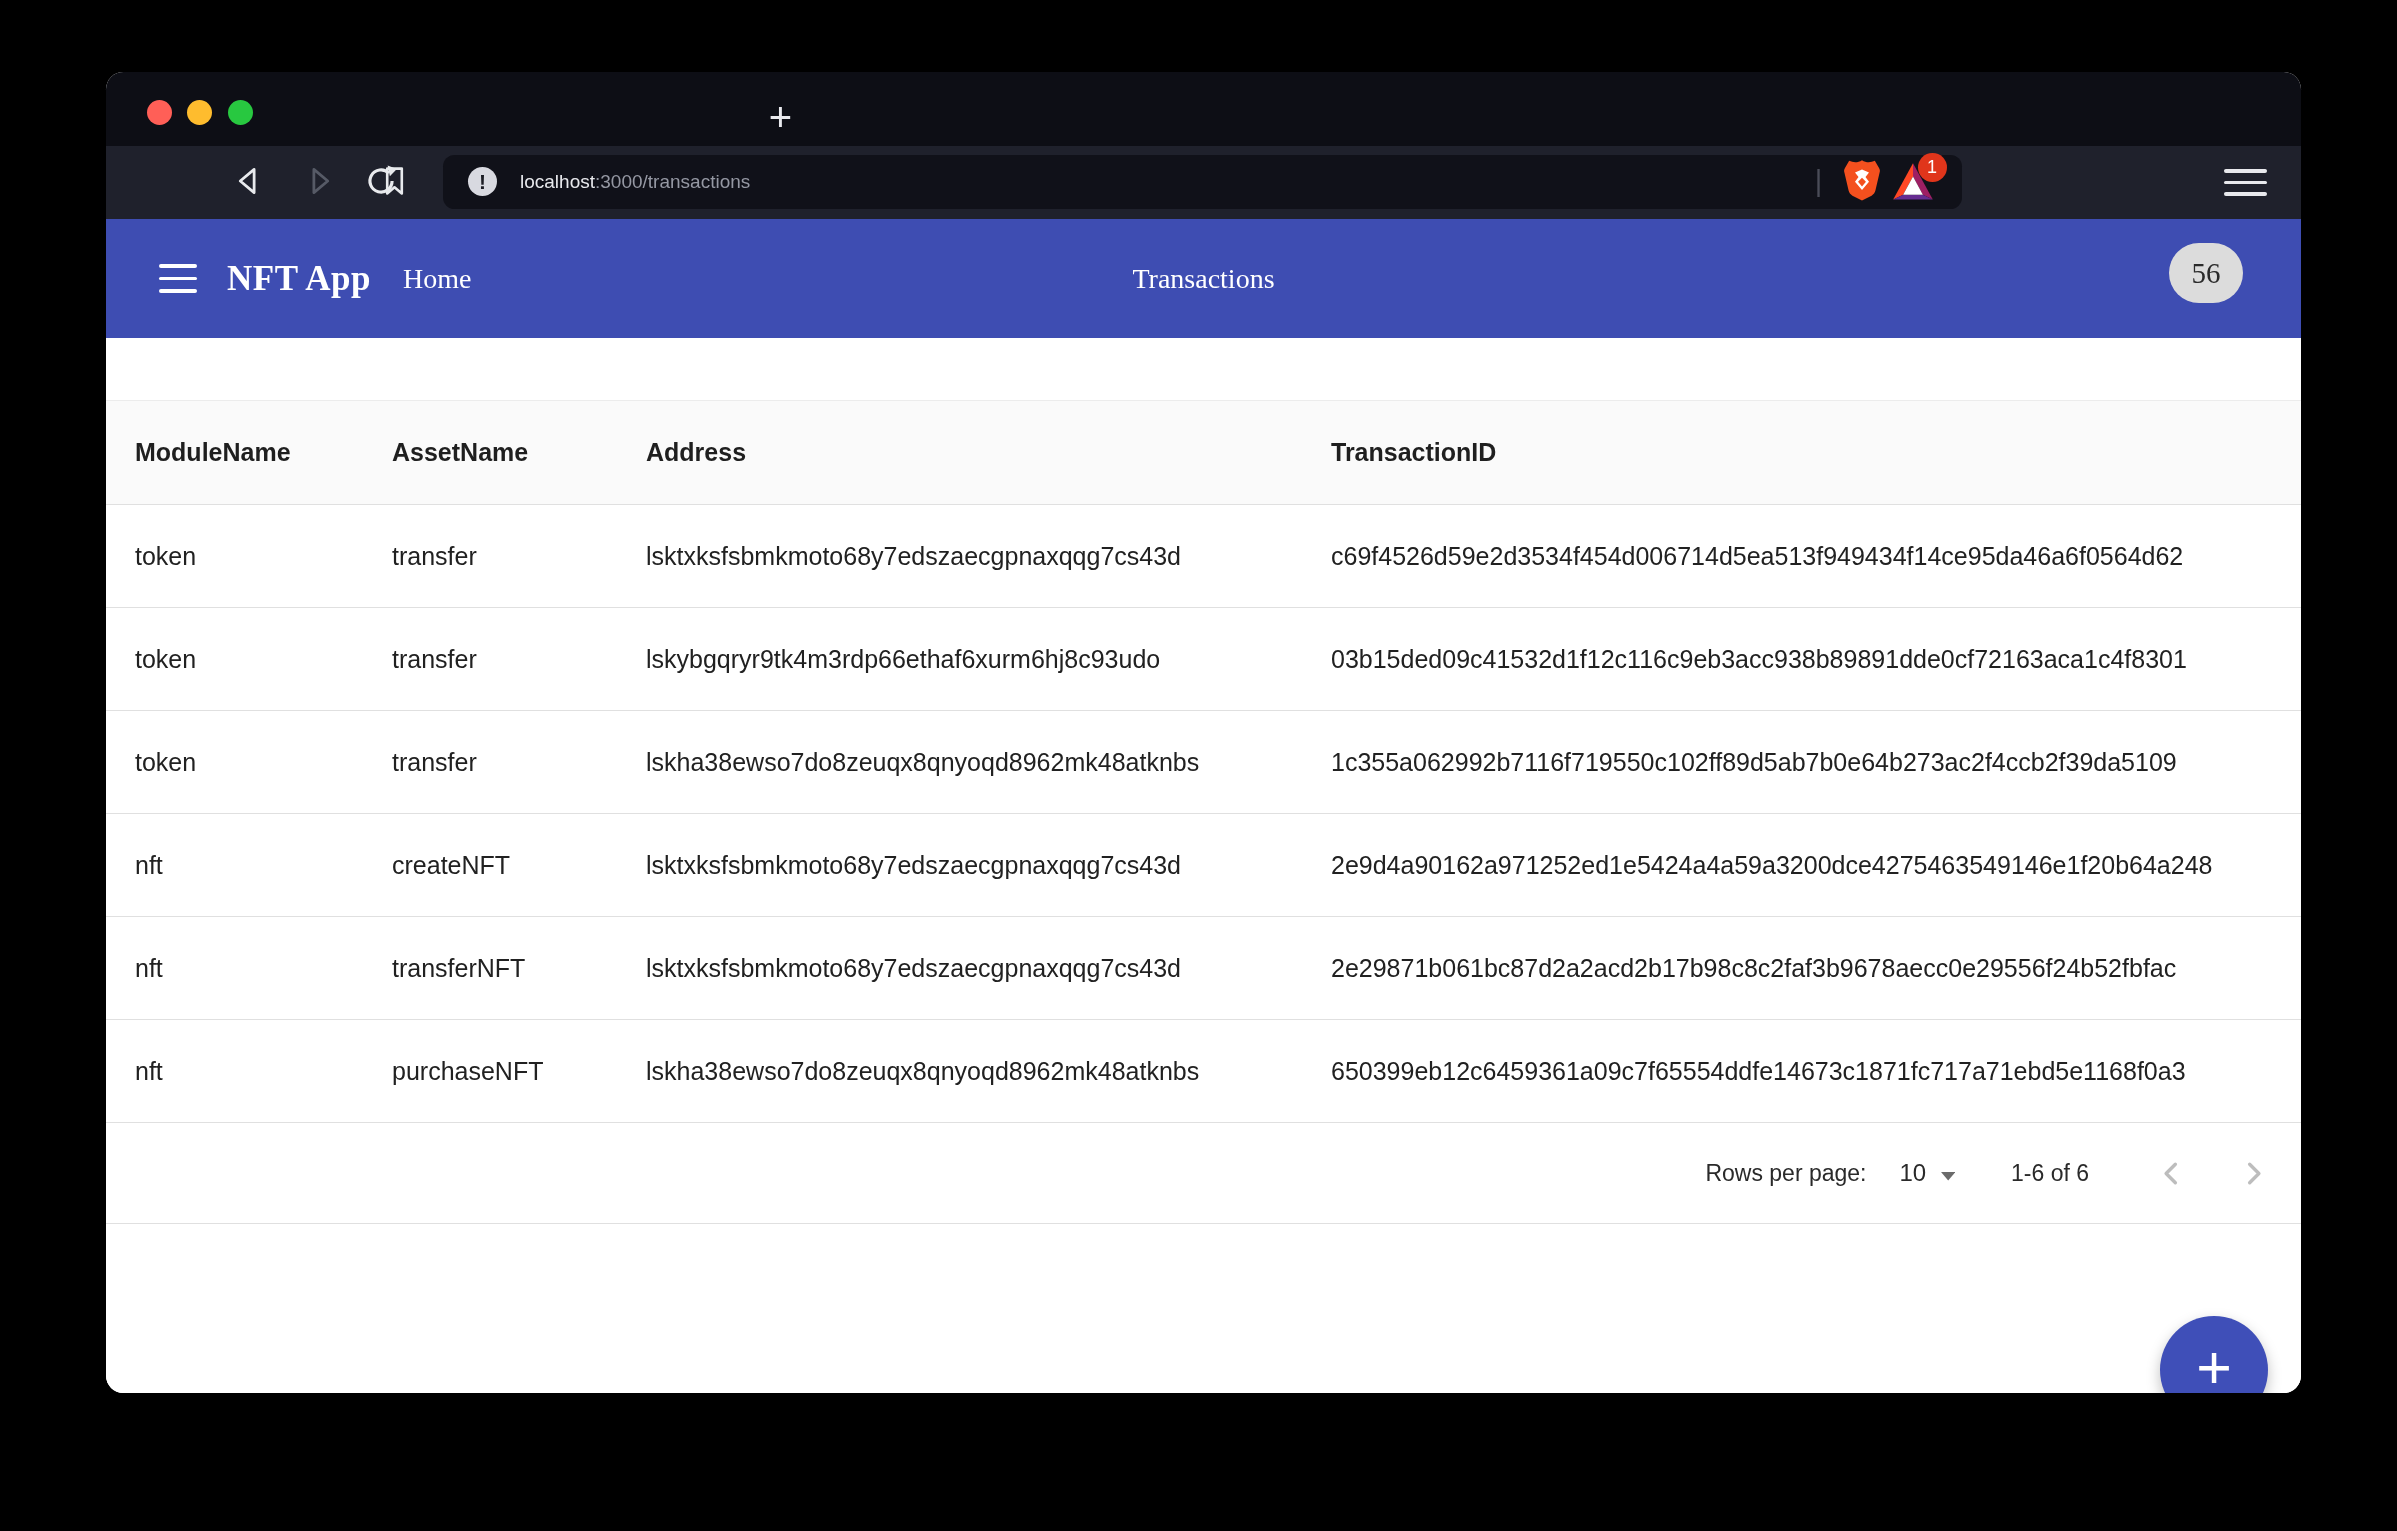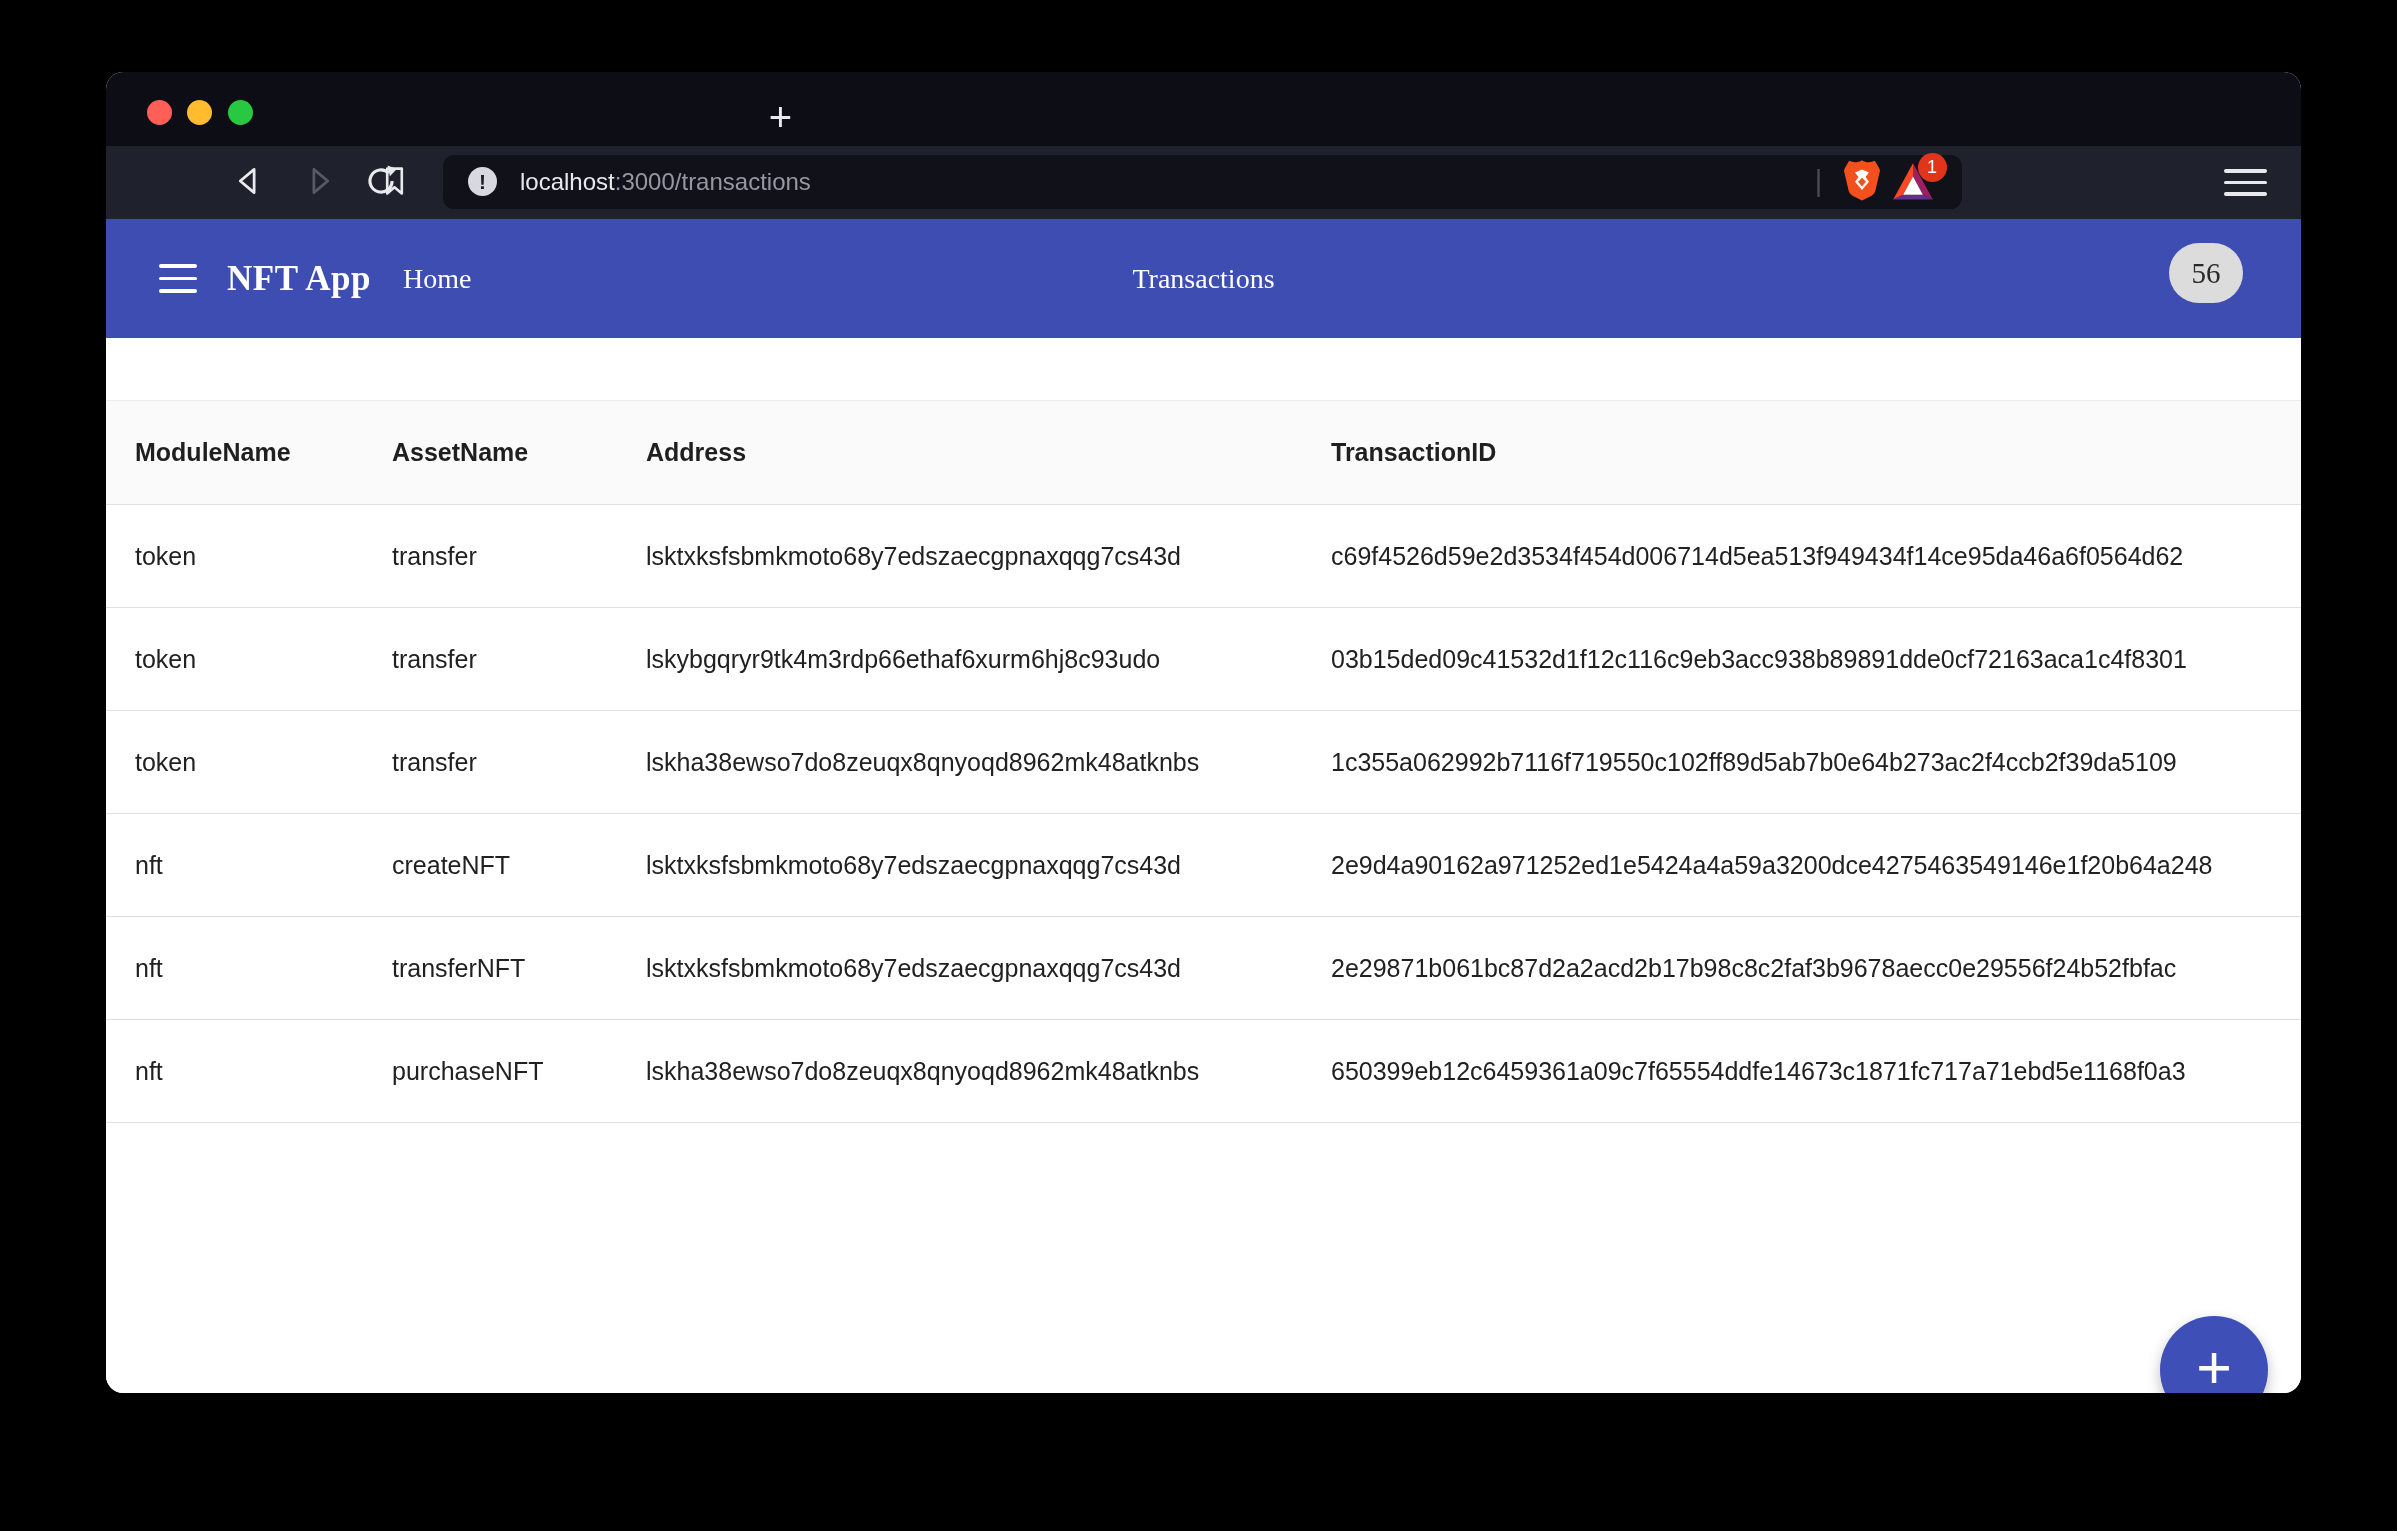--- a/index.html
+++ b/index.html
@@ -22,21 +22,21 @@
             font-size:40px; font-weight:300; display:flex; align-items:center; justify-content:center; }
 
   
   .navbar { position:relative; height:73px; background:#1f212c; }
   .nav-ic { position:absolute; top:50%; transform:translateY(-50%); }
   .urlbar { position:absolute; left:337px; top:8.6px; width:1519px; height:54px; background:#101119;
             border-radius:11.5px; display:flex; align-items:center; }
   .info-dot { width:29px; height:29px; border-radius:50%; background:#d8d9e0; color:#1b1c24;
               font-size:21px; font-weight:bold; display:flex; align-items:center; justify-content:center;
               margin-left:25px; flex:none; }
-  .url-text { font-size:24px; margin-left:23px; white-space:nowrap; flex:1; }
+  .url-text { font-size:19px; margin-left:23px; white-space:nowrap; flex:1; }
   .url-host { color:#e8e9ed; } .url-rest { color:#9598a3; }
   .url-sep { color:#4a4c58; font-size:29px; margin-right:21px; }
   .bat-wrap { position:relative; margin:0 27px 0 9.6px; width:44px; height:42px; }
   .bat-badge { position:absolute; top:-7.7px; right:-11.5px; min-width:29px; height:29px; border-radius:14.4px;
                background:#e0351b; color:#fff; font-size:18px; display:flex; align-items:center;
                justify-content:center; }
   .menu3 { position:absolute; right:34px; top:50%; transform:translateY(-50%); width:43px; }
   .menu3 i { display:block; height:3.8px; background:#e8e9ed; border-radius:1.9px; margin:7.7px 0; }
 
   
@@ -203,17 +203,39 @@
         </tr>
         <tr>
           <td>nft</td>
           <td>purchaseNFT</td>
           <td>lskha38ewso7do8zeuqx8qnyoqd8962mk48atknbs</td>
           <td>650399eb12c6459361a09c7f65554ddfe14673c1871fc717a71ebd5e1168f0a3</td>
         </tr>
       </tbody>
     </table>
 
+    <div class="pagination">
+      <span class="rpp-label">Rows per page:</span>
+      <span class="rpp-select">
+        <span class="rpp-value">10</span>
+        <span class="caret">
+          <svg width="14.4" height="8.6" viewBox="0 0 10 6">
+              <polygon points="0,0 10,0 5,6" fill="#6b6b6b"></polygon>
+            </svg>
+        </span>
+      </span>
+      <span class="range">1-6 of 6</span>
+      <span class="pg-btn">
+        <svg width="37" height="37" viewBox="0 0 24 24">
+            <polyline points="14.5,6 8.5,12 14.5,18" fill="none" stroke="#bdbdbd" stroke-width="2.2" stroke-linecap="round" stroke-linejoin="round"></polyline>
+          </svg>
+      </span>
+      <span class="pg-btn">
+        <svg width="37" height="37" viewBox="0 0 24 24">
+            <polyline points="9.5,6 15.5,12 9.5,18" fill="none" stroke="#bdbdbd" stroke-width="2.2" stroke-linecap="round" stroke-linejoin="round"></polyline>
+          </svg>
+      </span>
+    </div>
 
     <button class="fab">+</button>
   </div>
 </div>
 
 
 </body></html>

